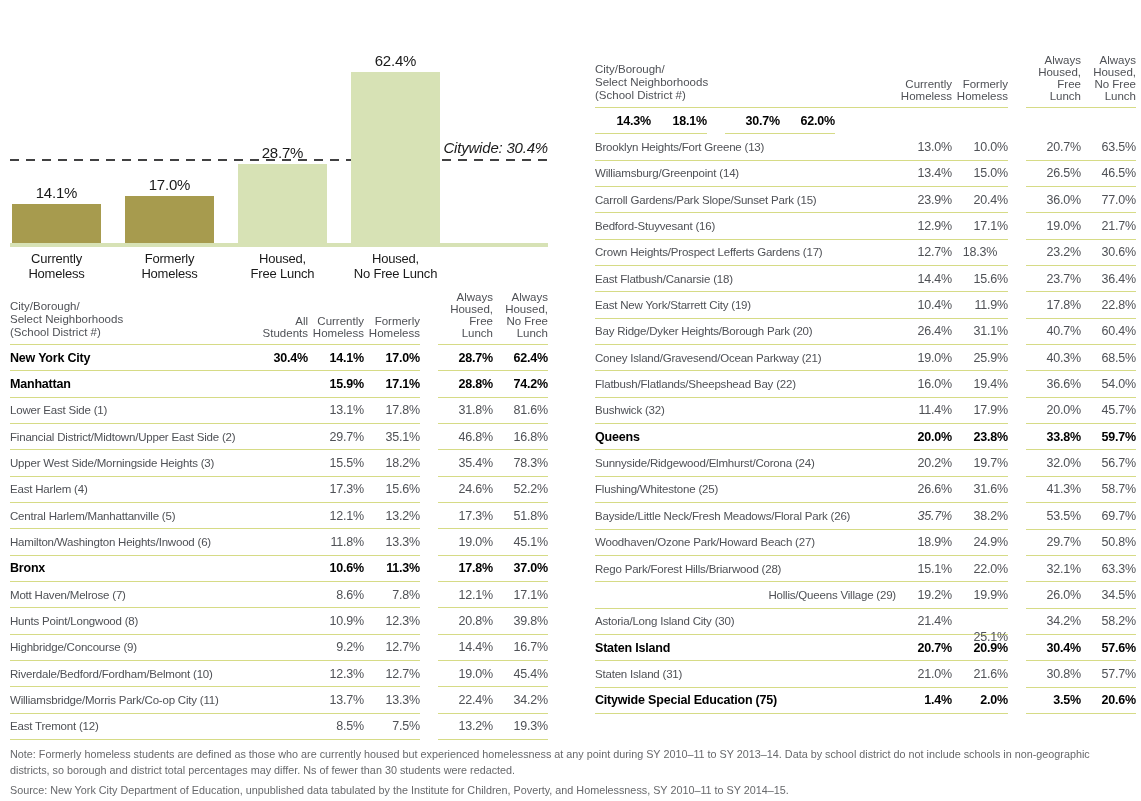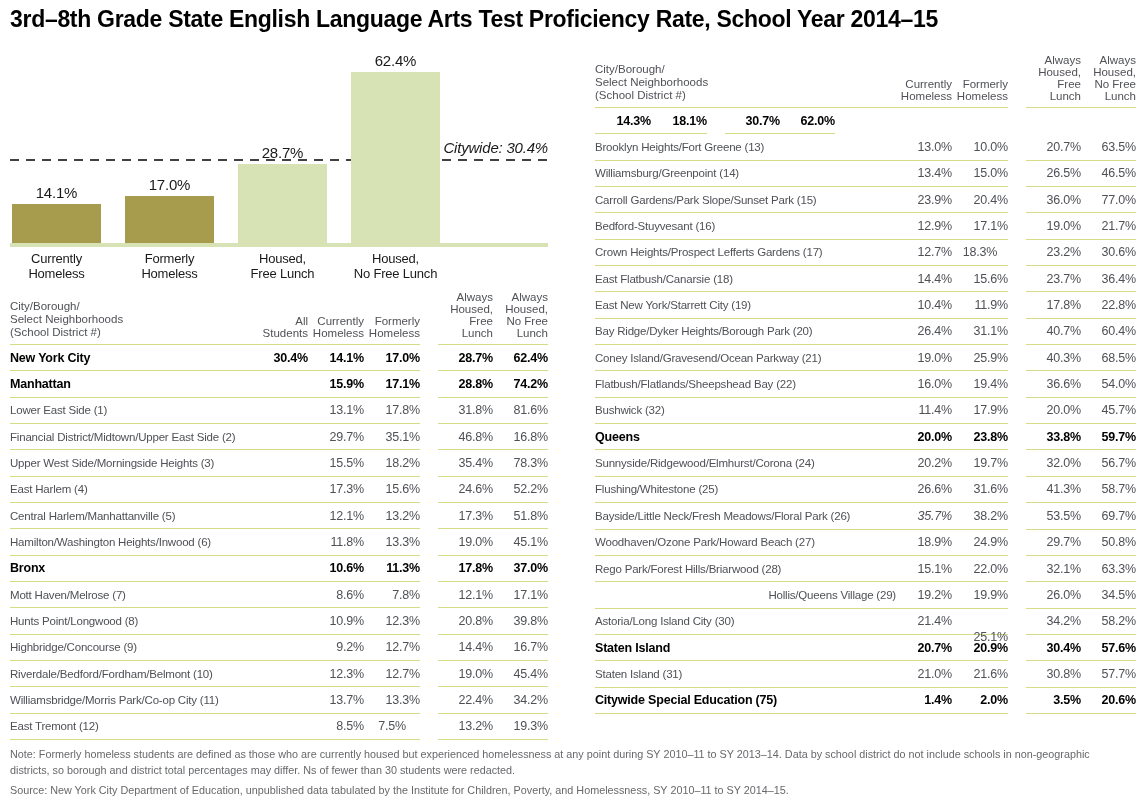--- a/index.html
+++ b/index.html
@@ -48,21 +48,20 @@
   
   .note{position:absolute;left:10px;width:1122px;margin:0;font-size:10.8px;line-height:16px;
         color:var(--note);}
   #note{top:746px;}
   #source{top:782px;}
 </style>
 </head>
 <body>
 
 <div class="page">
-  <h1 class="title">3rd–8th Grade State English Language Arts Test Proficiency Rate, School Year 2014–15</h1>
 
   <div class="chart" id="chart">
     <div class="dash-line"></div>
     <div class="citywide">Citywide: 30.4%</div>
     <div class="baseline"></div>
   <div class="bar" style="left: 2px; top: 154.281px; height: 38.7186px; width: 89px; background: var(--homeless);"></div>
       <div class="val-label" style="left: 2px; top: 134.281px;">14.1%</div>
       <div class="cat-label" style="left: -23px;">Currently
 Homeless</div>
       <div class="bar" style="left: 115px; top: 146.318px; height: 46.682px; width: 89px; background: var(--homeless);"></div>
@@ -269,21 +268,21 @@
         <div class="tgroup g2">
           <div class="v-cell cell" style="width: 55px;">22.4%</div>
           <div class="v-cell cell" style="width: 55px;">34.2%</div>
         </div>
       </div>
       <div class="trow">
         <div class="tgroup g1">
           <div class="name-cell cell" style="width: 230px;">East Tremont (12)</div>
           <div class="v-cell cell" style="width: 68px;"></div>
           <div class="v-cell cell" style="width: 56px;">8.5%</div>
-          <div class="v-cell cell" style="width: 56px; text-align: center;">7.5%</div>
+          <div class="v-cell cell" style="width: 56px;">7.5%</div>
         </div>
         <div class="tgroup g2">
           <div class="v-cell cell" style="width: 55px;">13.2%</div>
           <div class="v-cell cell" style="width: 55px;">19.3%</div>
         </div>
       </div>
     </div>
   <div class="dtable" id="right-table">
       <div class="thead">
         <div class="tgroup g1">

